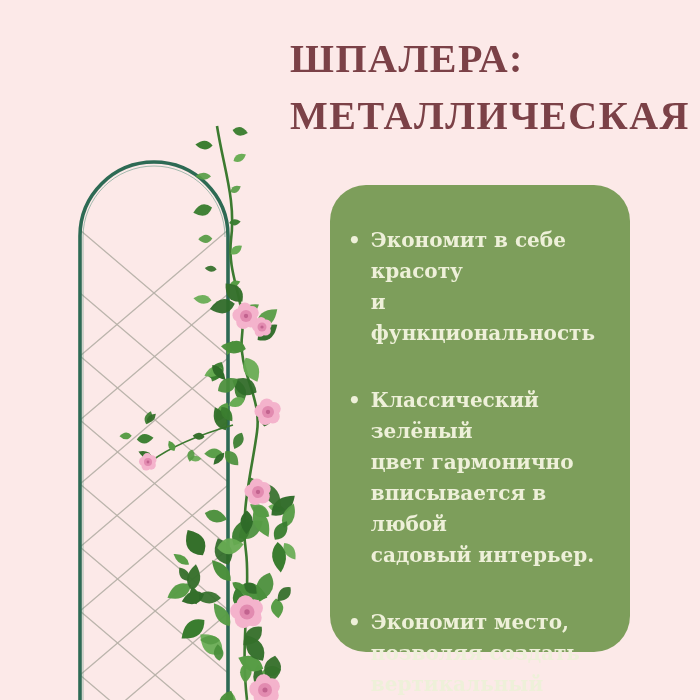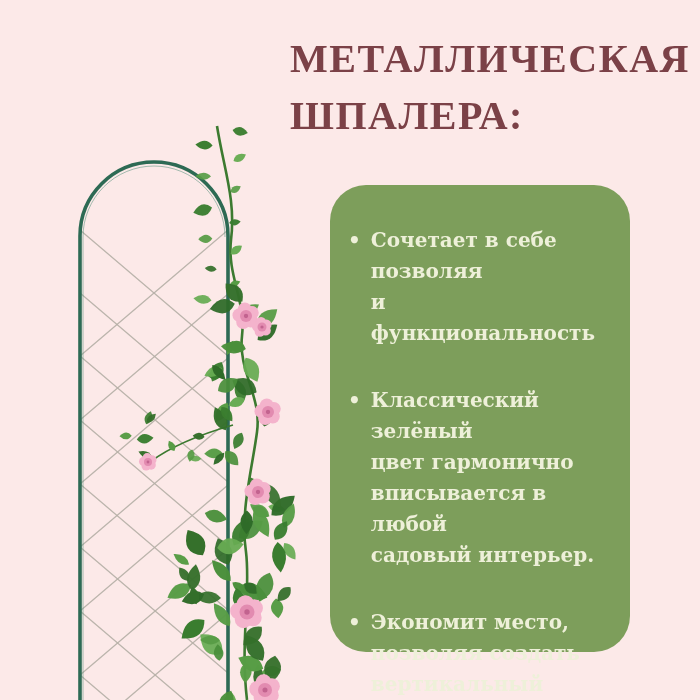--- a/index.html
+++ b/index.html
@@ -196,29 +196,29 @@
       <circle cx="271.75738572655587" cy="686.3084233527476" r="8.12" fill="#f4b3cc"></circle>
       <circle cx="270.59904505282486" cy="695.2858958083222" r="8.12" fill="#f4b3cc"></circle>
       <circle cx="261.70301442063186" cy="696.9584399177861" r="8.12" fill="#f4b3cc"></circle>
       <circle cx="257.36330579870736" cy="689.0146565695436" r="8.12" fill="#f4b3cc"></circle>
       <circle cx="263.5772490012801" cy="682.4325843516006" r="8.12" fill="#f4b3cc"></circle>
       <circle cx="265" cy="690" r="7" fill="#e28bb0"></circle>
       <circle cx="265" cy="690" r="2.52" fill="#c2638f"></circle>
     </svg>
 
   <div class="title">
+    <div>ШПАЛЕРА:</div>
     <div>МЕТАЛЛИЧЕСКАЯ</div>
-    <div>ШПАЛЕРА:</div>
   </div>
 
   <div class="card">
     <ul class="benefit-list">
       <li class="benefit-item">
         <span class="bullet-dot">•</span>
-        <span class="bullet-text">Сочетает в себе позволяя
+        <span class="bullet-text">Экономит в себе красоту
 и функциональность</span>
       </li>
       <li class="benefit-item">
         <span class="bullet-dot">•</span>
         <span class="bullet-text">Классический зелёный
 цвет гармонично
 вписывается в любой
 садовый интерьер.</span>
       </li>
       <li class="benefit-item">

